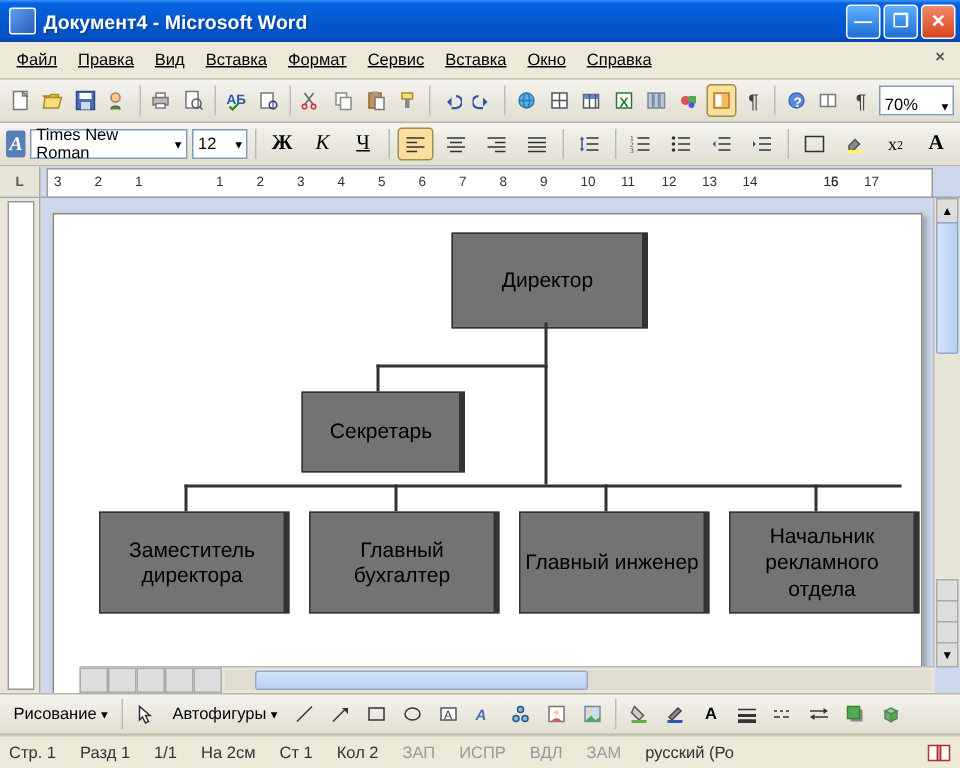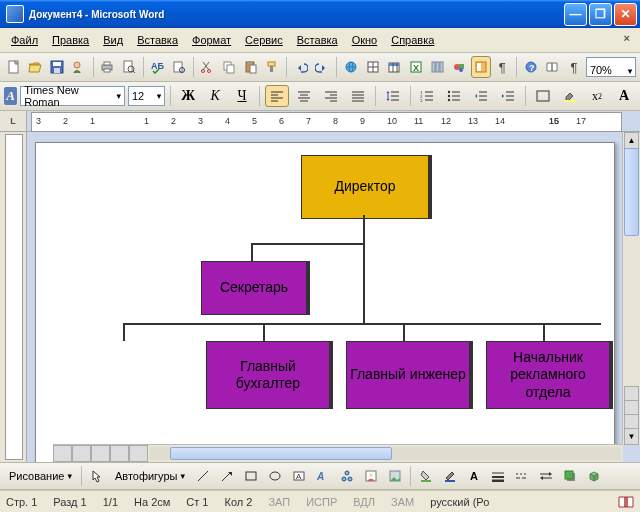--- a/index.html
+++ b/index.html
@@ -1,18 +1,18 @@
 <!DOCTYPE html>
 <html><head>
 <meta charset="utf-8">
 <style>
 html,body{margin:0;padding:0;font-family:Tahoma,Arial,sans-serif;font-size:11px;background:#ece9d8;overflow:hidden;width:640px;height:512px}
 .titlebar{height:28px;background:linear-gradient(to bottom,#3a95ff 0%,#0663e0 8%,#0559d2 45%,#0451c4 90%,#0342a8 100%);display:flex;align-items:center;color:#fff;padding:0 3px 0 6px}
 .titlebar .win-icon{width:16px;height:16px;background:linear-gradient(135deg,#5aa0f0,#2a5db8);border:1px solid #fff;border-radius:2px;margin-right:5px}
-.titlebar .title{flex:1;font-weight:bold;font-size:10px;text-shadow:1px 1px 1px rgba(0,0,0,.3)}
+.titlebar .title{flex:1;font-weight:bold;font-size:13px;text-shadow:1px 1px 1px rgba(0,0,0,.3)}
 .win-btn{width:21px;height:21px;margin-left:2px;border:1px solid #fff;border-radius:3px;display:flex;align-items:center;justify-content:center;color:#fff;font-weight:bold;font-family:Arial;font-size:12px}
 .win-btn.minmax{background:linear-gradient(to bottom,#5eb0ff,#1f6ed6)}
 .win-btn.close{background:linear-gradient(to bottom,#f5896a,#d8441e)}
 .menubar{height:24px;background:#ece9d8;border-bottom:1px solid #c0c0b0;display:flex;align-items:center;padding:0 4px;position:relative}
 .menubar .m{padding:3px 7px;cursor:default}
 .menubar .m u{}
 .help-x{position:absolute;right:10px;top:4px;color:#555;font-weight:bold;cursor:default}
 .toolbar{height:28px;background:linear-gradient(to bottom,#f4f3ee,#e1ded0);border-bottom:1px solid #b8b8a8;display:flex;align-items:center;padding:0 4px;gap:2px}
 .tbtn{width:20px;height:20px;border:1px solid transparent;border-radius:3px;display:flex;align-items:center;justify-content:center}
 .tbtn.active{border-color:#998e55;background:#fbdf9c}
@@ -27,22 +27,22 @@
 .ruler-area{height:20px;background:#cdd8ec;border-bottom:1px solid #9aa;display:flex}
 .ruler-corner{width:26px;height:20px;background:#e8e5d8;border-right:1px solid #aaa;display:flex;align-items:center;justify-content:center;font-size:9px;font-weight:bold;color:#555}
 .ruler{flex:1;height:18px;background:#fff;margin:1px 18px 1px 4px;border:1px solid #999;position:relative;font-size:9px;overflow:hidden}
 .rtick{position:absolute;top:3px;font-size:9px;color:#333}
 .workspace{position:relative;height:330px;background:#cdd8ec;display:flex}
 .vr{width:26px;background:#e8e5d8;border-right:1px solid #aaa;position:relative}
 .vrule{position:absolute;left:5px;top:2px;width:16px;bottom:2px;background:#fff;border:1px solid #999}
 .page-wrap{flex:1;position:relative;overflow:hidden}
 .page{position:absolute;left:8px;top:10px;width:578px;height:410px;background:#fff;border:1px solid #888;box-shadow:2px 2px 4px rgba(0,0,0,.3)}
 .org-box{position:absolute;border:1.5px solid #333;border-right-width:4px;display:flex;align-items:center;justify-content:center;text-align:center;font-family:Arial;font-size:14px;line-height:1.25;padding:2px}
-.director{background:#eab308}
-.yellow{background:#a21caf}
+.director{background:#737373}
+.yellow{background:#737373}
 .conn{position:absolute;background:#333}
 .vscroll{position:absolute;right:0;top:0;width:17px;bottom:17px;background:#e8e5d8;border-left:1px solid #bbb}
 .vscroll .thumb{position:absolute;left:1px;right:1px;top:16px;height:86px;background:linear-gradient(to right,#d5e4fc,#b8cef2);border:1px solid #8da8d0;border-radius:2px}
 .vscroll .arr{position:absolute;left:1px;right:1px;height:15px;background:#ddd;border:1px solid #aaa;display:flex;align-items:center;justify-content:center;font-size:8px}
 .vscroll .arr.up{top:0}.vscroll .arr.down{bottom:0}
 .vscroll .pagebtn{position:absolute;left:1px;right:1px;height:13px;background:#ddd;border:1px solid #aaa}
 .hscroll{position:absolute;left:26px;right:17px;bottom:0;height:17px;background:#e8e5d8;border-top:1px solid #bbb;display:flex;align-items:center}
 .viewbtn{width:17px;height:15px;background:#ddd;border:1px solid #aaa;margin-left:0}
 .hscroll .track{flex:1;height:13px;background:#e0ddd0;margin:0 2px;position:relative}
 .hscroll .thumb{position:absolute;left:20px;width:220px;top:0;bottom:0;background:linear-gradient(to bottom,#d5e4fc,#b8cef2);border:1px solid #8da8d0;border-radius:2px}
@@ -405,20 +405,23 @@
       <div class="conn" style="left:215px;top:100px;width:2px;height:18px"></div>
       <div class="org-box yellow" style="left:165px;top:118px;width:100px;height:48px">
           <span>Секретарь</span>
         </div>
       <div class="conn" style="left:327px;top:100px;width:2px;height:80px"></div>
       <div class="conn" style="left:87px;top:180px;width:478px;height:2px"></div>
       <div class="conn" style="left:87px;top:180px;width:2px;height:18px"></div>
       <div class="conn" style="left:227px;top:180px;width:2px;height:18px"></div>
       <div class="conn" style="left:367px;top:180px;width:2px;height:18px"></div>
       <div class="conn" style="left:507px;top:180px;width:2px;height:18px"></div>
+      <div class="org-box yellow" style="left:30px;top:198px;width:118px;height:62px">
+          <span>Заместитель директора</span>
+        </div>
       <div class="org-box yellow" style="left:170px;top:198px;width:118px;height:62px">
           <span>Главный бухгалтер</span>
         </div>
       <div class="org-box yellow" style="left:310px;top:198px;width:118px;height:62px">
           <span>Главный инженер</span>
         </div>
       <div class="org-box yellow" style="left:450px;top:198px;width:118px;height:62px">
           <span>Начальник рекламного отдела</span>
         </div>
     </div>

